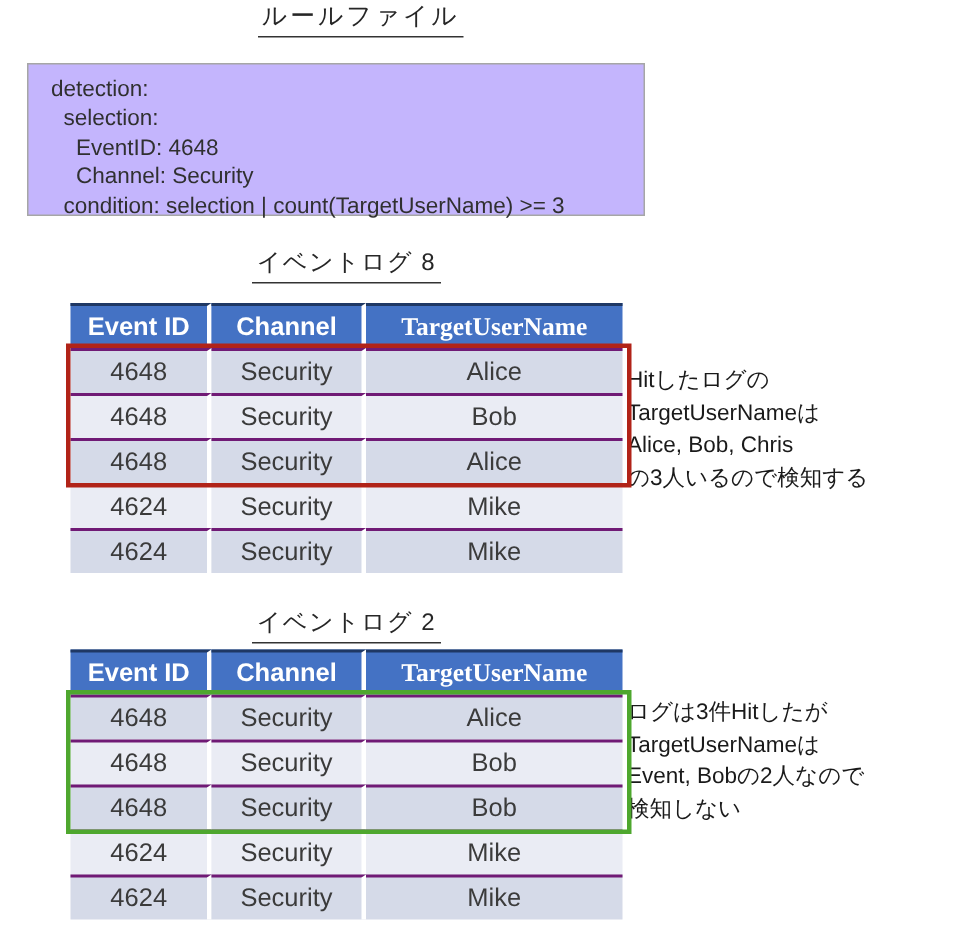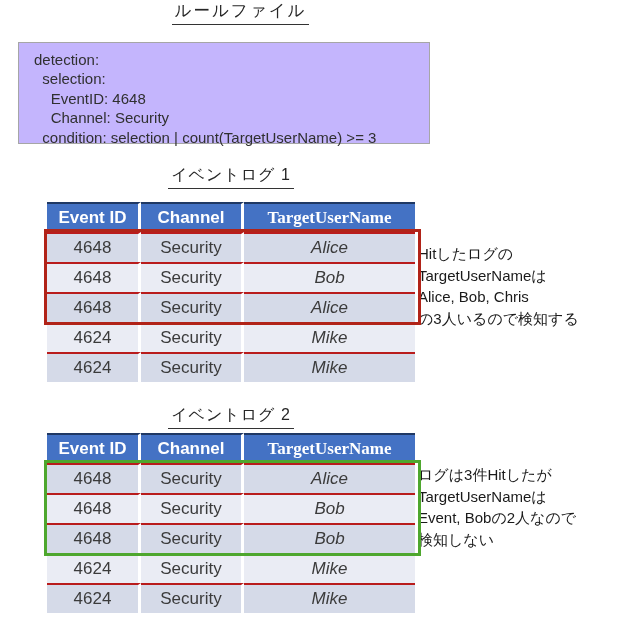--- a/index.html
+++ b/index.html
@@ -52,24 +52,24 @@
     background: #4472C4; color: #ffffff;
     font-weight: bold; font-size: 17px;
     height: 30px; text-align: center; vertical-align: middle;
     border-top: 2px solid #1F3864;
     border-right: 3px solid #ffffff;
   }
   .log-table th:last-child { border-right: none; font-family: Liberation Serif, serif; }
   .log-table td {
     font-size: 17px; color: #3B3B3B;
     height: 30px; text-align: center; vertical-align: middle;
-    border-top: 2px solid #b91c1c;
+    border-top: 2px solid #701a75;
     border-right: 3px solid #ffffff;
   }
-  .log-table td:last-child { border-right: none; font-style: italic; }
+  .log-table td:last-child { border-right: none; }
   .log-table tbody tr:nth-child(odd) td  { background: #D5DAE8; }
   .log-table tbody tr:nth-child(even) td { background: #EAECF4; }
 
   .hit-box {
     position: absolute; left: 44px; width: 377px; height: 96px;
     pointer-events: none; z-index: 5; background: transparent;
   }
   .hit-box-red   { top: 229px; border: 3px solid #B12318; }
   .hit-box-green { top: 460px; border: 3px solid #4EA72E; }
 
@@ -92,21 +92,21 @@
 
   <div class="rule-box">
     <div class="rule-code">detection:
   selection:
     EventID: 4648
     Channel: Security
   condition: selection | count(TargetUserName) &gt;= 3</div>
   </div>
 
   <div class="section-heading heading-1">
-    <span class="underline-text">イベントログ 1</span>
+    <span class="underline-text">イベントログ 8</span>
   </div>
 
   <table class="log-table table-1">
     <colgroup>
       <col style="width:94px">
         <col style="width:103px">
         <col style="width:171px">
     </colgroup>
     <thead>
       <tr>

